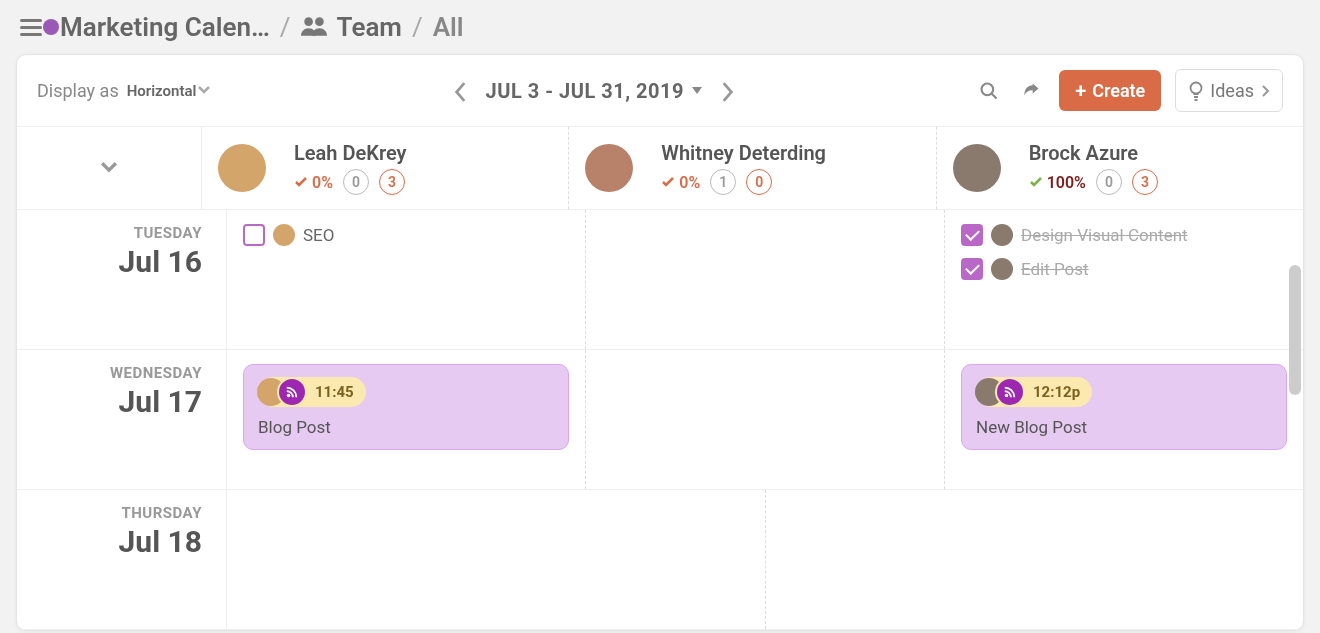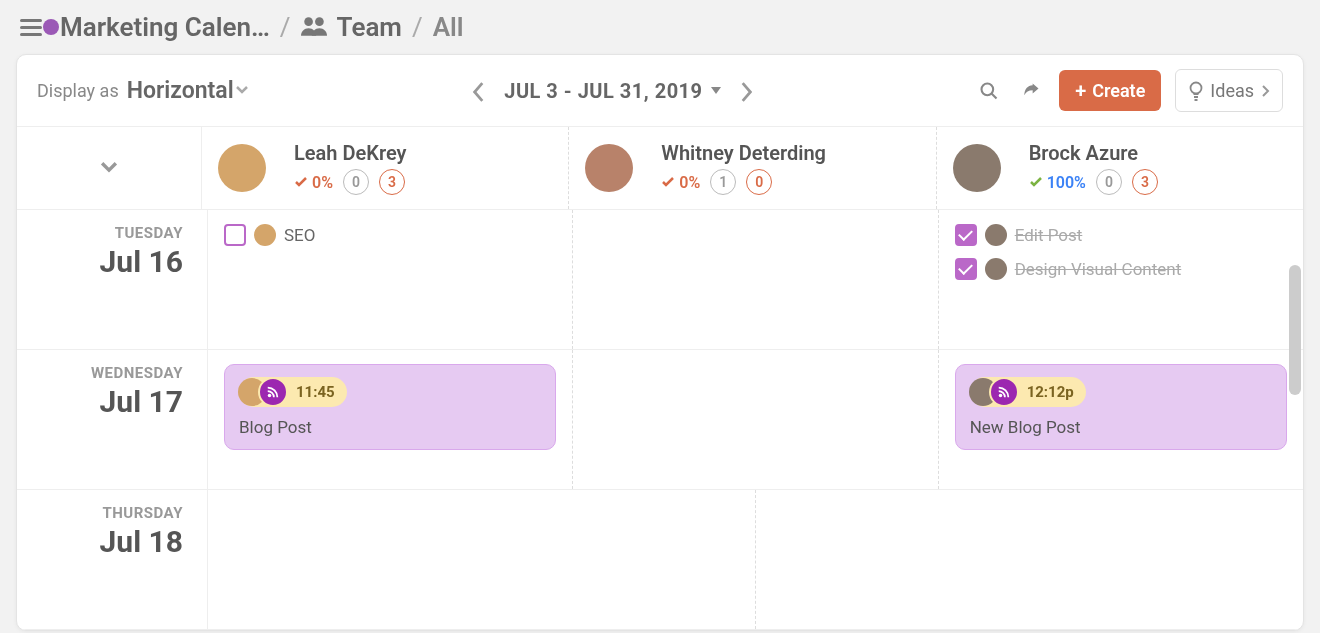--- a/index.html
+++ b/index.html
@@ -8,21 +8,21 @@
 .hamburger { display: flex; flex-direction: column; gap: 4px; cursor: pointer; }
 .hamburger span { display: block; width: 22px; height: 3px; background: #777; border-radius: 2px; }
 .dot { width: 16px; height: 16px; border-radius: 50%; background: #9b59b6; }
 .crumb { font-size: 26px; color: #666; font-weight: 600; display: flex; align-items: center; gap: 10px; }
 .crumb .sep { color: #aaa; font-weight: 400; }
 .crumb .muted { color: #888; }
 .team-icon svg { width: 26px; height: 20px; }
 .panel { background: #fff; border: 1px solid #e4e4e4; border-radius: 10px; margin: 0 16px; box-shadow: 0 1px 4px rgba(0,0,0,0.05); overflow: hidden; position: relative; }
 .toolbar { display: flex; align-items: center; padding: 14px 20px; border-bottom: 1px solid #eee; }
 .display-as { color: #888; font-size: 18px; margin-right: 8px; }
-.display-val { color: #666; font-size: 23px; font-weight: 600; }
+.display-val { color: #666; font-size: 15px; font-weight: 600; }
 .chev-down svg { width: 16px; height: 16px; }
 .spacer { flex: 1; }
 .date-nav { display: flex; align-items: flex-end; gap: 18px; }
 .nav-arrow { color: #999; cursor: pointer; }
 .nav-arrow svg { width: 14px; height: 22px; display: block; }
 .date-range { font-size: 20px; font-weight: 700; color: #666; letter-spacing: 0.5px; display: flex; align-items: center; gap: 8px; }
 .toolbar-right { display: flex; align-items: center; gap: 14px; margin-left: auto; }
 .icon-btn { color: #888; cursor: pointer; padding: 4px; }
 .icon-btn svg { width: 20px; height: 20px; display: block; }
 .create-btn { background: #d96b47; color: #fff; border-radius: 6px; padding: 10px 16px; font-size: 18px; font-weight: 600; display: flex; align-items: center; gap: 6px; cursor: pointer; }
@@ -32,26 +32,26 @@
 .date-col { width: 185px; display: flex; align-items: center; justify-content: center; border-right: 1px solid #eee; }
 .date-col .chev-down svg { width: 22px; height: 22px; }
 .team-cols { flex: 1; display: flex; }
 .team-head { flex: 1; display: flex; align-items: center; gap: 28px; padding: 14px 16px; border-right: 1px dashed #ddd; }
 .team-head:last-child { border-right: none; }
 .avatar { width: 48px; height: 48px; border-radius: 50%; background: #d0a080; background-size: cover; flex-shrink: 0; }
 .member-info { display: flex; flex-direction: column; gap: 4px; }
 .member-name { font-size: 20px; font-weight: 600; color: #555; }
 .member-stats { display: flex; align-items: center; gap: 10px; font-size: 16px; }
 .check-pct { color: #d96b47; display: flex; align-items: center; gap: 4px; font-weight: 600; }
-.check-pct.green { color: #3b82f6; }
+.check-pct.green { color: #7f1d1d; }
 .stat-circle { width: 26px; height: 26px; border-radius: 50%; border: 1.5px solid #bbb; color: #999; display: flex; align-items: center; justify-content: center; font-size: 14px; font-weight: 600; }
 .stat-circle.orange { border-color: #d96b47; color: #d96b47; }
 .rows { }
 .day-row { display: flex; border-bottom: 1px solid #eee; min-height: 140px; }
-.day-label { width: 191px; text-align: right; padding: 14px 24px 14px 10px; border-right: 1px solid #eee; }
+.day-label { width: 210px; text-align: right; padding: 14px 24px 14px 10px; border-right: 1px solid #eee; }
 .dow { font-size: 15px; font-weight: 700; color: #999; letter-spacing: 0.5px; }
 .date { font-size: 30px; font-weight: 700; color: #555; margin-top: 2px; }
 .day-cells { flex: 1; display: flex; }
 .cell { flex: 1; border-right: 1px dashed #ddd; padding: 14px 16px; display: flex; flex-direction: column; gap: 12px; }
 .cell:last-child { border-right: none; }
 .task { display: flex; align-items: center; gap: 8px; font-size: 17px; color: #666; }
 .task .cb { width: 22px; height: 22px; border: 2px solid #ba68c8; border-radius: 4px; display: flex; align-items: center; justify-content: center; flex-shrink: 0; }
 .task .cb.checked { background: #ba68c8; }
 .task .cb.checked::after { content: ""; width: 11px; height: 6px; border-left: 2.5px solid #fff; border-bottom: 2.5px solid #fff; transform: rotate(-45deg) translate(1px,-1px); }
 .task .mini-av { width: 22px; height: 22px; border-radius: 50%; background: #c99; flex-shrink: 0; }
@@ -225,26 +225,26 @@
           <span class="cb "></span>
           <span class="mini-av" style="background:#d4a56a"></span>
           <span class="task-name">SEO</span>
         </div>
           </div>
           <div class="cell"></div>
           <div class="cell">
             <div class="task done">
           <span class="cb checked"></span>
           <span class="mini-av" style="background:#8a7a6d"></span>
-          <span class="task-name">Edit Post</span>
+          <span class="task-name">Design Visual Content</span>
         </div>
             <div class="task done">
           <span class="cb checked"></span>
           <span class="mini-av" style="background:#8a7a6d"></span>
-          <span class="task-name">Design Visual Content</span>
+          <span class="task-name">Edit Post</span>
         </div>
           </div>
         </div>
       </div>
       <div class="day-row">
     <div class="day-label">
       <div class="dow">WEDNESDAY</div>
       <div class="date">Jul 17</div>
     </div>
     <div class="day-cells">

